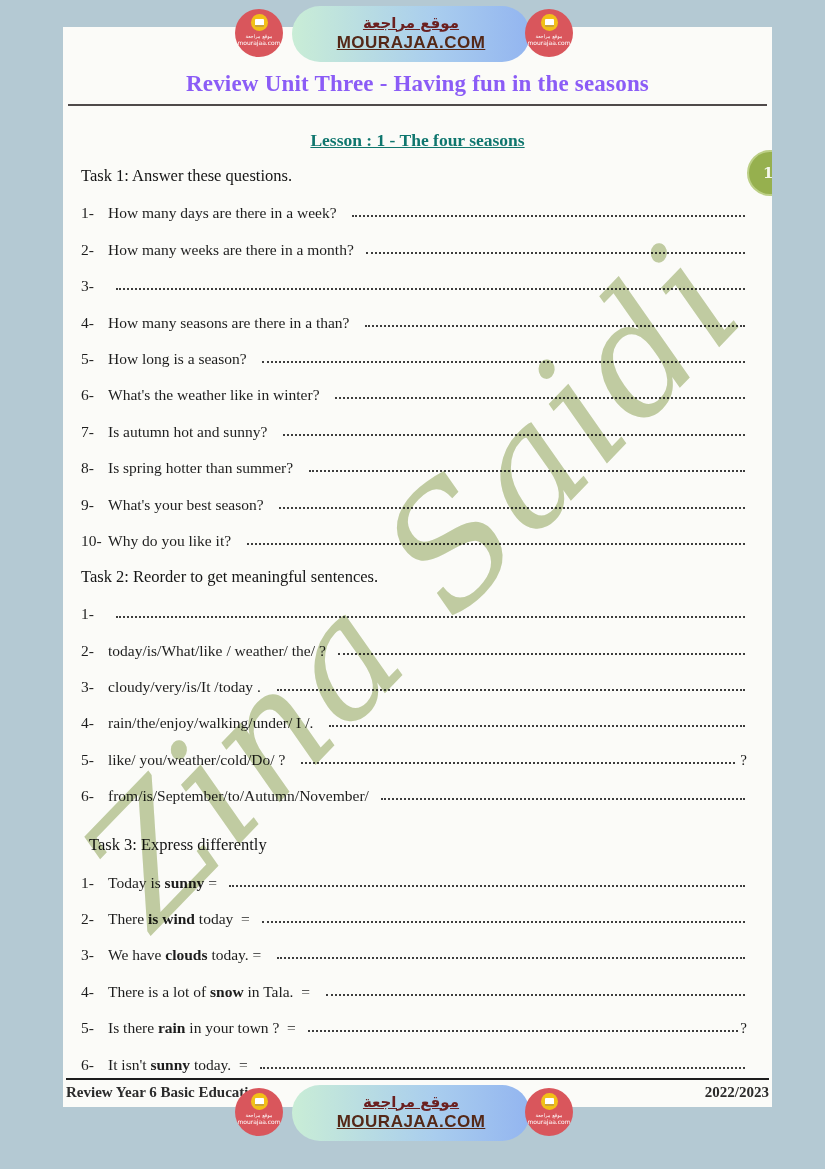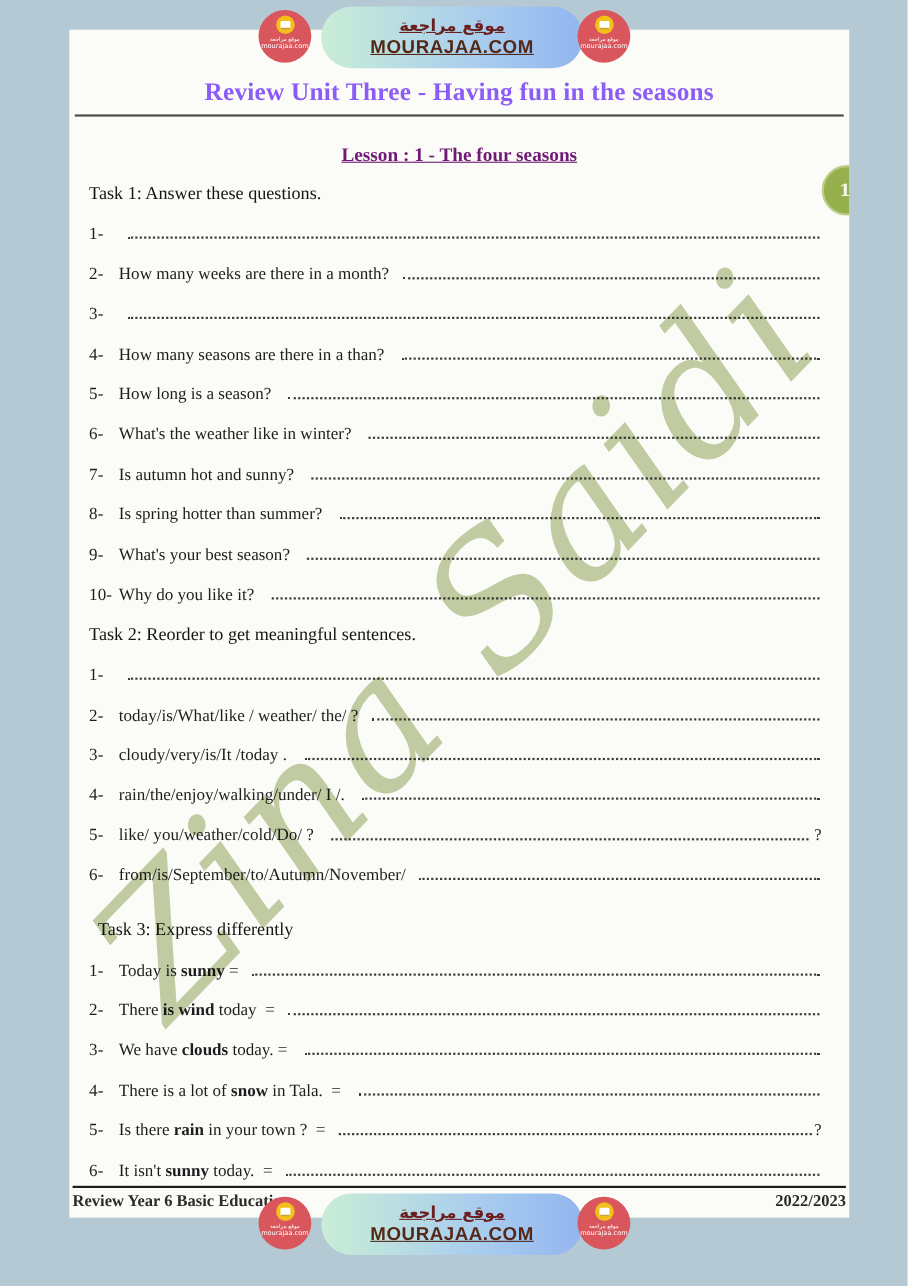--- a/index.html
+++ b/index.html
@@ -48,21 +48,21 @@
   .logo .t1{font-family:"DejaVu Sans",sans-serif;font-size:5px;color:#ffffff;margin-top:3px;line-height:1.1;}
   .logo .t2{font-family:"DejaVu Sans",sans-serif;font-size:6px;color:#ffffff;line-height:1.1;}
   
   .doc-title{
     text-align:center;padding-top:44px;font-size:23px;font-weight:bold;
     color:#8b5cf6;letter-spacing:.2px;
   }
   .title-rule{margin:7px 5px 0 5px;border-top:2px solid #4f4a4a;}
   .lesson-title{
     text-align:center;margin-top:24px;font-size:17.5px;font-weight:bold;
-    color:#701a75;text-decoration:underline;
+    color:#0f766e;text-decoration:underline;
   }
   
   .content{padding:0 25px 0 18px;}
   .task-heading{
     font-size:16.5px;font-weight:normal;color:#141414;margin-top:15px;height:22px;
   }
   .task-heading.t3{margin-left:8px;margin-top:28px;}
   .q-row{display:flex;align-items:flex-end;height:36.4px;}
   .q-num{min-width:27px;font-size:15.5px;color:#1d1d1d;padding-bottom:2px;}
   .q-text{font-size:15.5px;color:#1d1d1d;white-space:pre;padding-bottom:2px;}
@@ -106,20 +106,21 @@
 <div class="page">
   <div class="doc-title">Review Unit Three - Having fun in the seasons</div>
   <div class="title-rule"></div>
   <div class="lesson-title">Lesson : 1 - The four seasons</div>
 
   <div class="content">
     <div class="task-heading">Task 1: Answer these questions.</div>
     <div>
         <div class="q-row">
           <span class="q-num">1-</span>
+          <span class="q-text"><span>How many days are there in a week?  </span><b></b><span></span></span>
           <span class="q-dots"></span>
           <span class="q-suffix"></span>
         </div>
         <div class="q-row">
           <span class="q-num">2-</span>
           <span class="q-text"><span>How many weeks are there in a month? </span><b></b><span></span></span>
           <span class="q-dots"></span>
           <span class="q-suffix"></span>
         </div>
         <div class="q-row">

